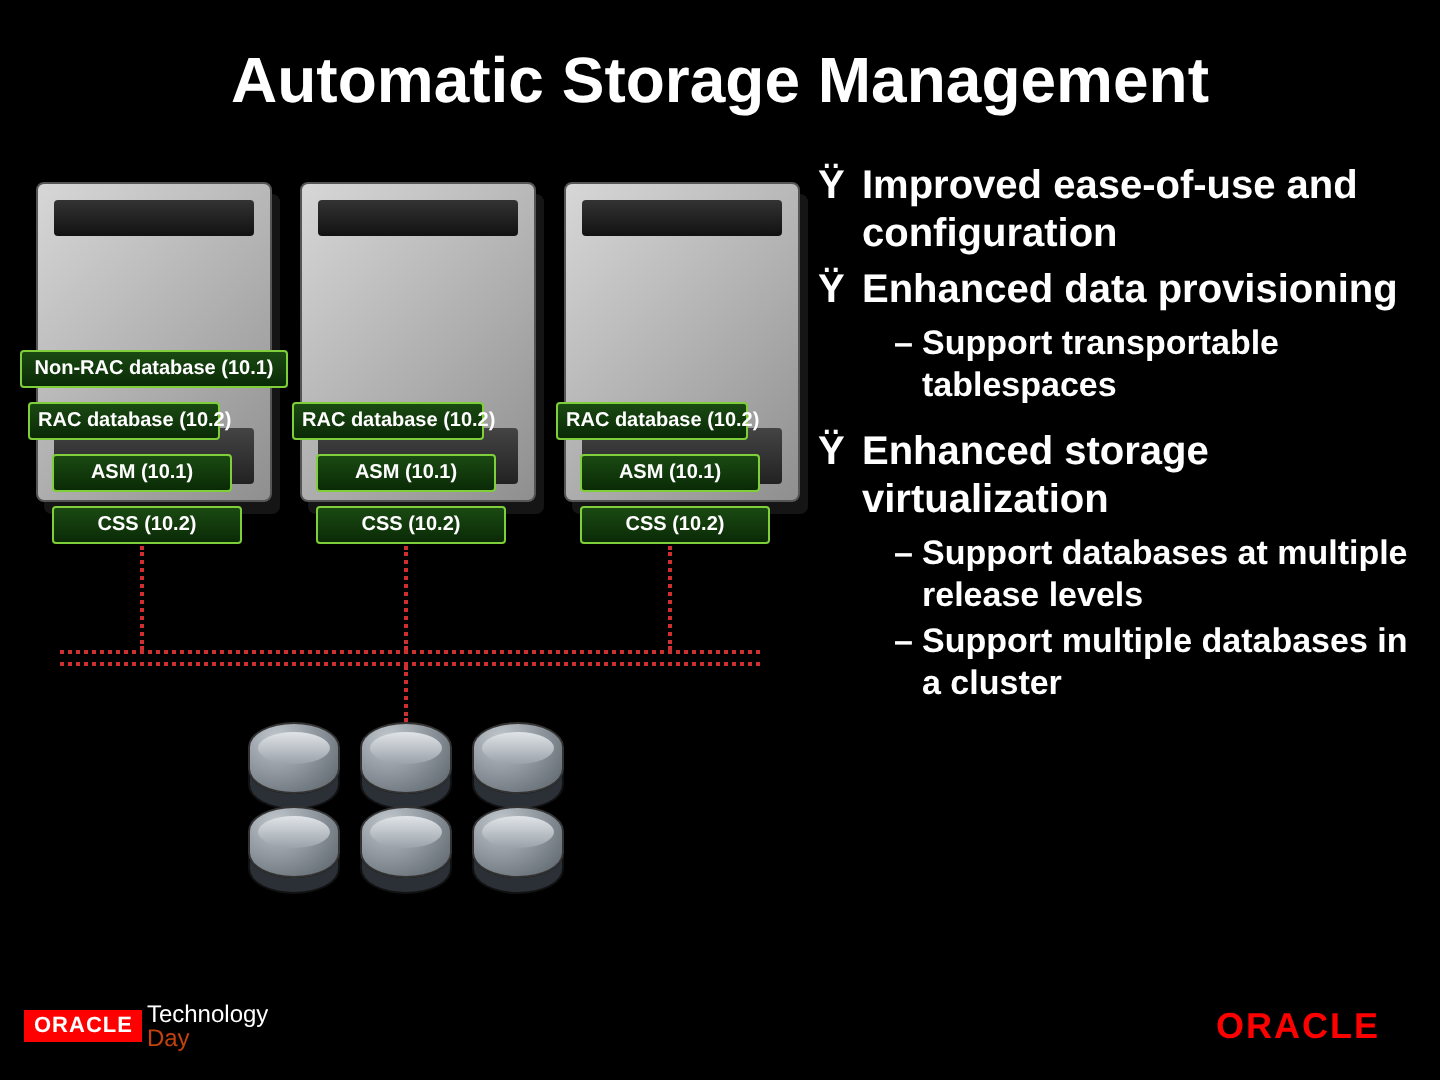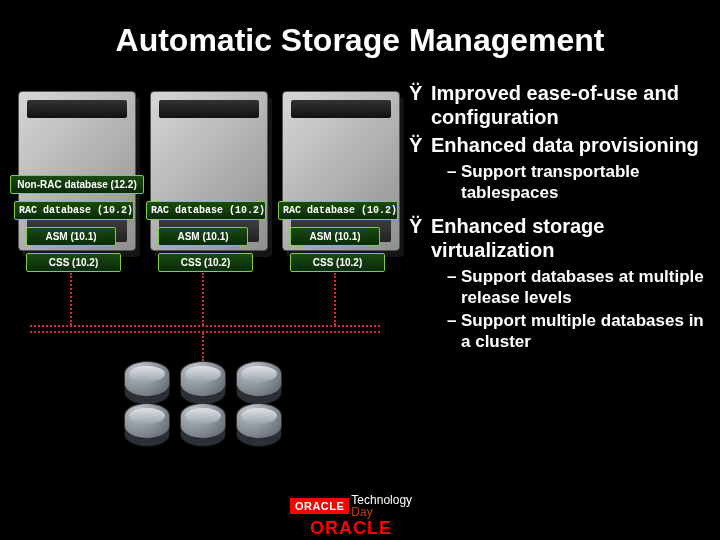--- a/index.html
+++ b/index.html
@@ -98,21 +98,21 @@
     border: 1px solid #7fcf3a;
     color: #fff;
     font-size: 10px;
     font-weight: bold;
     text-align: center;
     padding: 3px 4px;
     border-radius: 2px;
     white-space: nowrap;
   }
   .nonrac { top: 104px; left: 0; width: 134px; font-size: 10px; }
-  .rac { width: 120px; font-family: Liberation Mono, monospace; }
+  .rac { width: 96px; }
   .rac.a { top: 130px; left: 4px; }
   .rac.b { top: 130px; left: 136px; }
   .rac.c { top: 130px; left: 268px; }
   .asm { width: 90px; }
   .asm.a { top: 156px; left: 16px; }
   .asm.b { top: 156px; left: 148px; }
   .asm.c { top: 156px; left: 280px; }
   .css { width: 95px; }
   .css.a { top: 182px; left: 16px; }
   .css.b { top: 182px; left: 148px; }
@@ -177,21 +177,20 @@
   .disk.d6{top:42px;left:116px;}
 
   .footer {
     position: absolute;
     left: 0; right: 0; bottom: 0;
     height: 46px;
     display: flex;
     justify-content: space-between;
     align-items: center;
     padding: 0 30px 8px 12px;
-    flex-direction: column;
   }
   .brand-left {
     display: flex;
     align-items: center;
     gap: 0;
   }
   .ora-box {
     background:#f00;
     color:#fff;
     font-weight:bold;
@@ -219,21 +218,21 @@
 
 <div class="title">Automatic Storage Management</div>
 
 <div class="content">
 
   <div class="diagram">
     <div class="server server1"></div>
     <div class="server server2"></div>
     <div class="server server3"></div>
 
-    <div class="labelbox nonrac">Non-RAC database (12.2)</div>
+    <div class="labelbox nonrac">Non-RAC database (10.1)</div>
 
     <div class="labelbox rac a">RAC database (10.2)</div>
     <div class="labelbox rac b">RAC database (10.2)</div>
     <div class="labelbox rac c">RAC database (10.2)</div>
 
     <div class="labelbox asm a">ASM (10.1)</div>
     <div class="labelbox asm b">ASM (10.1)</div>
     <div class="labelbox asm c">ASM (10.1)</div>
 
     <div class="labelbox css a">CSS (10.2)</div>

